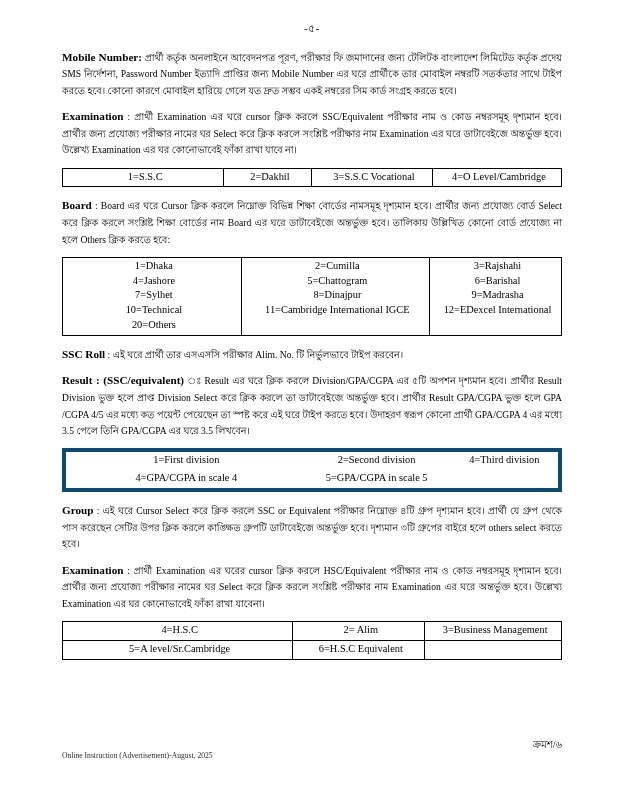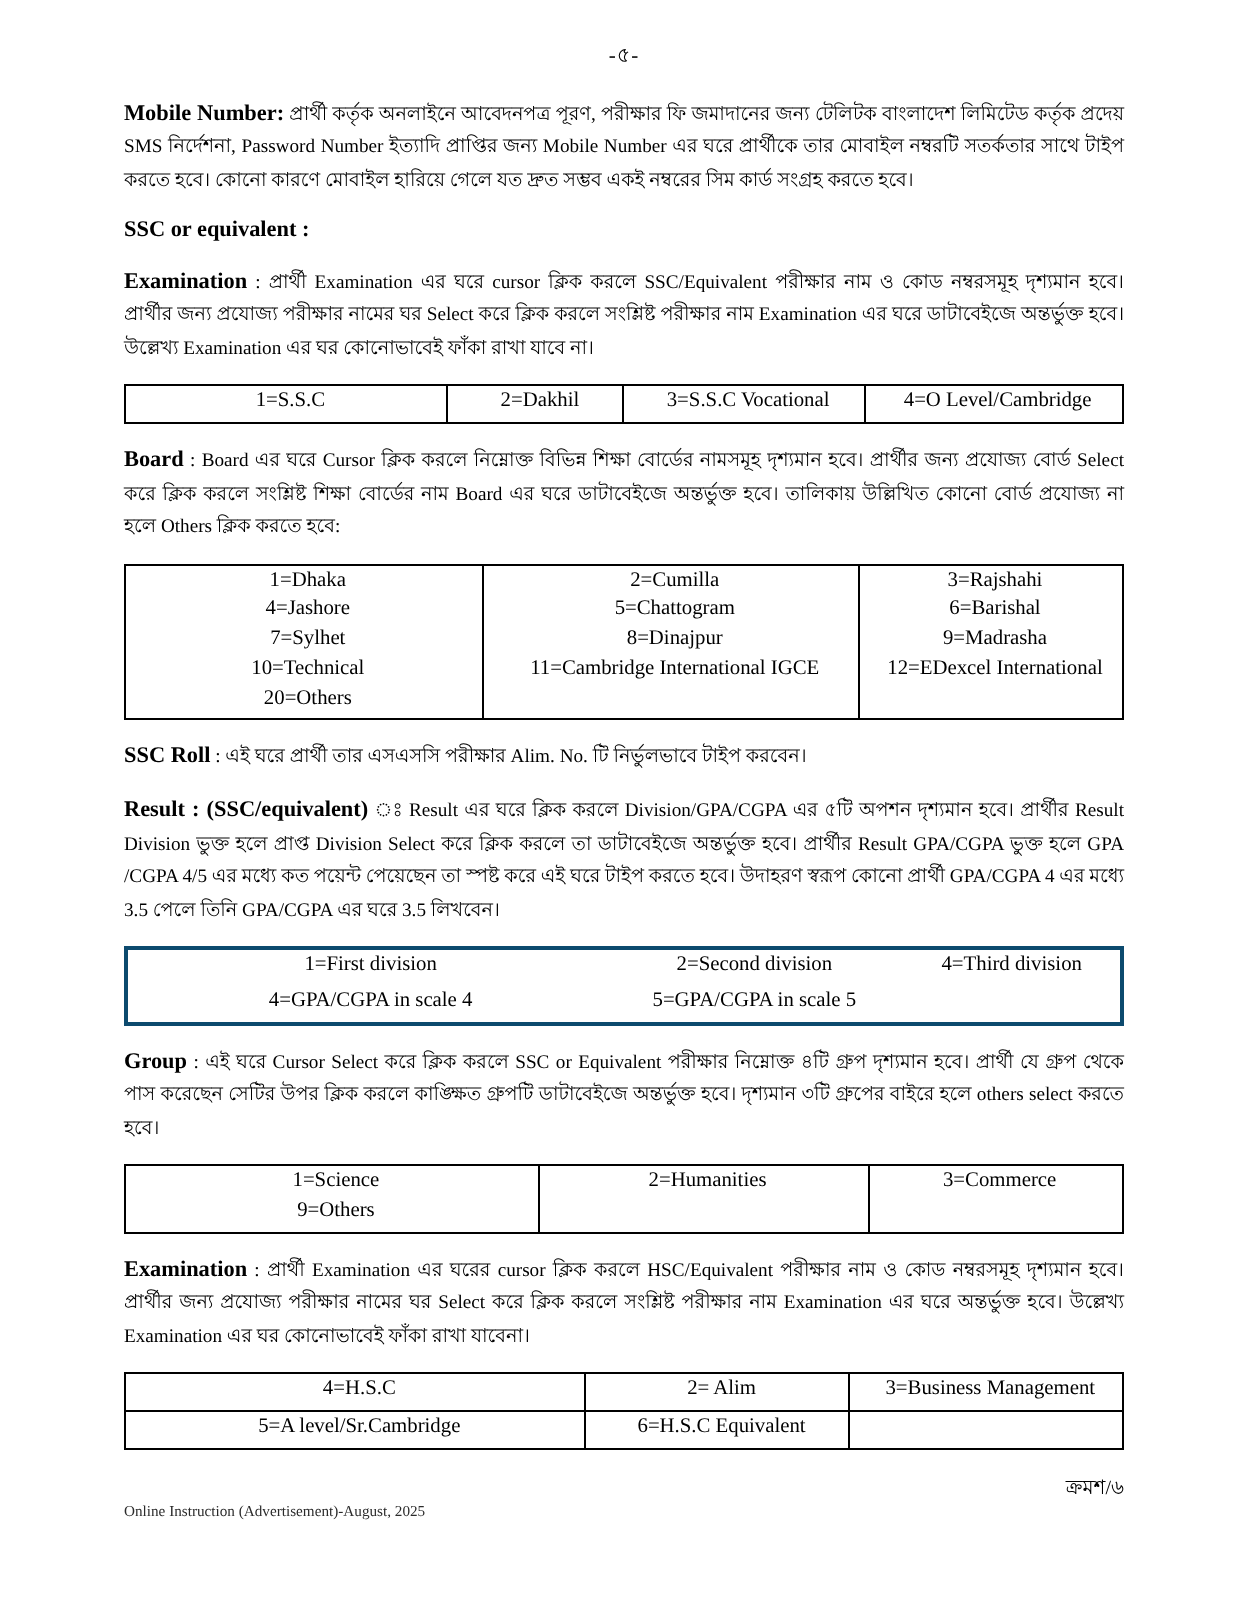--- a/index.html
+++ b/index.html
@@ -61,21 +61,21 @@
     font-size: 10.4px;
     padding: 1px 3px 2px 7px;
     line-height: 1.42;
     vertical-align: top;
     height: 14px;
   }
   table.opts.outer-only td {
     border: none;
   }
   table.opts.outer-only {
-    border: 2px solid #0c4a6e;
+    border: 4px solid #0c4a6e;
   }
   .multi {
     white-space: pre-line;
   }
   .res-c1 { width: 49%; }
   .res-c2 { width: 29%; }
   .res-c3 { width: 22%; }
   .footnote-right {
     position: absolute;
     right: 56px;
@@ -95,21 +95,20 @@
 </style>
 </head>
 <body>
 
 <div class="page">
 
   <div class="page-marker">-৫-</div>
 
   <p class="para"><span class="lead">Mobile Number:</span><span class="bn"> প্রার্থী কর্তৃক অনলাইনে আবেদনপত্র পূরণ, পরীক্ষার ফি জমাদানের জন্য টেলিটক বাংলাদেশ লিমিটেড কর্তৃক প্রদেয় SMS নির্দেশনা, Password Number ইত্যাদি প্রাপ্তির জন্য Mobile Number এর ঘরে প্রার্থীকে তার মোবাইল নম্বরটি সতর্কতার সাথে টাইপ করতে হবে। কোনো কারণে মোবাইল হারিয়ে গেলে যত দ্রুত সম্ভব একই নম্বরের সিম কার্ড সংগ্রহ করতে হবে।</span></p>
 
-  <p class="head">SSC or equivalent :</p>
 
   <p class="para"><span class="lead">Examination</span><span class="bn"> : প্রার্থী Examination এর ঘরে cursor ক্লিক করলে SSC/Equivalent পরীক্ষার নাম ও কোড নম্বরসমূহ দৃশ্যমান হবে। প্রার্থীর জন্য প্রযোজ্য পরীক্ষার নামের ঘর Select করে ক্লিক করলে সংশ্লিষ্ট পরীক্ষার নাম Examination এর ঘরে  ডাটাবেইজে অন্তর্ভুক্ত হবে। উল্লেখ্য Examination এর ঘর কোনোভাবেই ফাঁকা রাখা যাবে না।</span></p>
 
   <table class="opts">
     <tbody>
         <tr>
       <td style="width:33%">1=S.S.C</td>
       <td style="width:17%">2=Dakhil</td>
       <td style="width:24%">3=S.S.C Vocational</td>
       <td style="width:26%">4=O Level/Cambridge</td>
@@ -153,30 +152,20 @@
     <tr>
       <td class="res-c1">4=GPA/CGPA in scale 4</td>
       <td class="res-c2">5=GPA/CGPA in scale 5</td>
       <td class="res-c3"></td>
     </tr>
   </tbody>
     </table>
 
   <p class="para"><span class="lead">Group</span><span class="bn"> : এই ঘরে Cursor Select করে ক্লিক করলে SSC or Equivalent পরীক্ষার নিম্নোক্ত ৪টি গ্রুপ দৃশ্যমান হবে। প্রার্থী যে গ্রুপ থেকে পাস করেছেন সেটির উপর ক্লিক করলে কাঙ্ক্ষিত গ্রুপটি ডাটাবেইজে অন্তর্ভুক্ত হবে। দৃশ্যমান ৩টি গ্রুপের বাইরে হলে others select করতে হবে।</span></p>
 
-  <table class="opts">
-    <tbody>
-        <tr>
-      <td class="multi" style="width:42%">1=Science
-9=Others</td>
-      <td class="multi" style="width:33%">2=Humanities</td>
-      <td class="multi" style="width:25%">3=Commerce</td>
-    </tr>
-  </tbody>
-    </table>
 
 
 
   <p class="para"><span class="lead">Examination</span><span class="bn"> : প্রার্থী Examination এর ঘরের cursor ক্লিক করলে HSC/Equivalent পরীক্ষার নাম ও কোড নম্বরসমূহ দৃশ্যমান হবে। প্রার্থীর জন্য প্রযোজ্য পরীক্ষার নামের ঘর Select করে ক্লিক করলে সংশ্লিষ্ট পরীক্ষার নাম Examination এর ঘরে অন্তর্ভুক্ত হবে। উল্লেখ্য Examination এর ঘর কোনোভাবেই ফাঁকা রাখা যাবেনা।</span></p>
 
   <table class="opts">
     <tbody>
         <tr>
       <td style="width:47%">4=H.S.C</td>
       <td style="width:26%">2= Alim</td>

